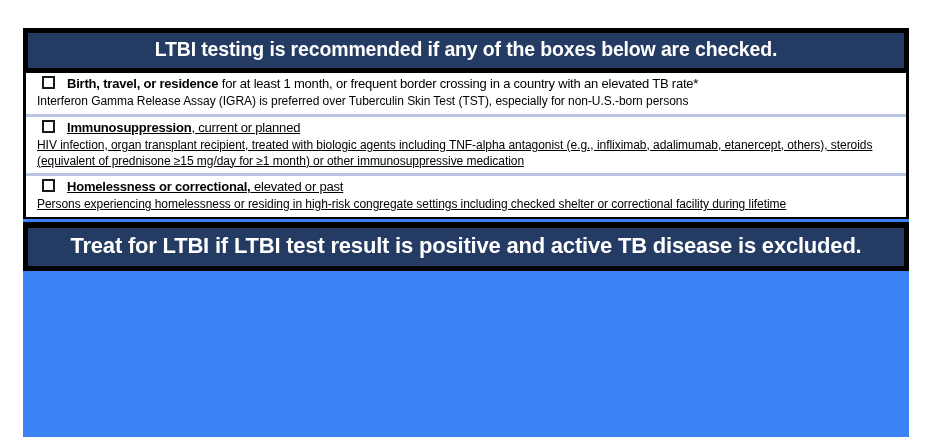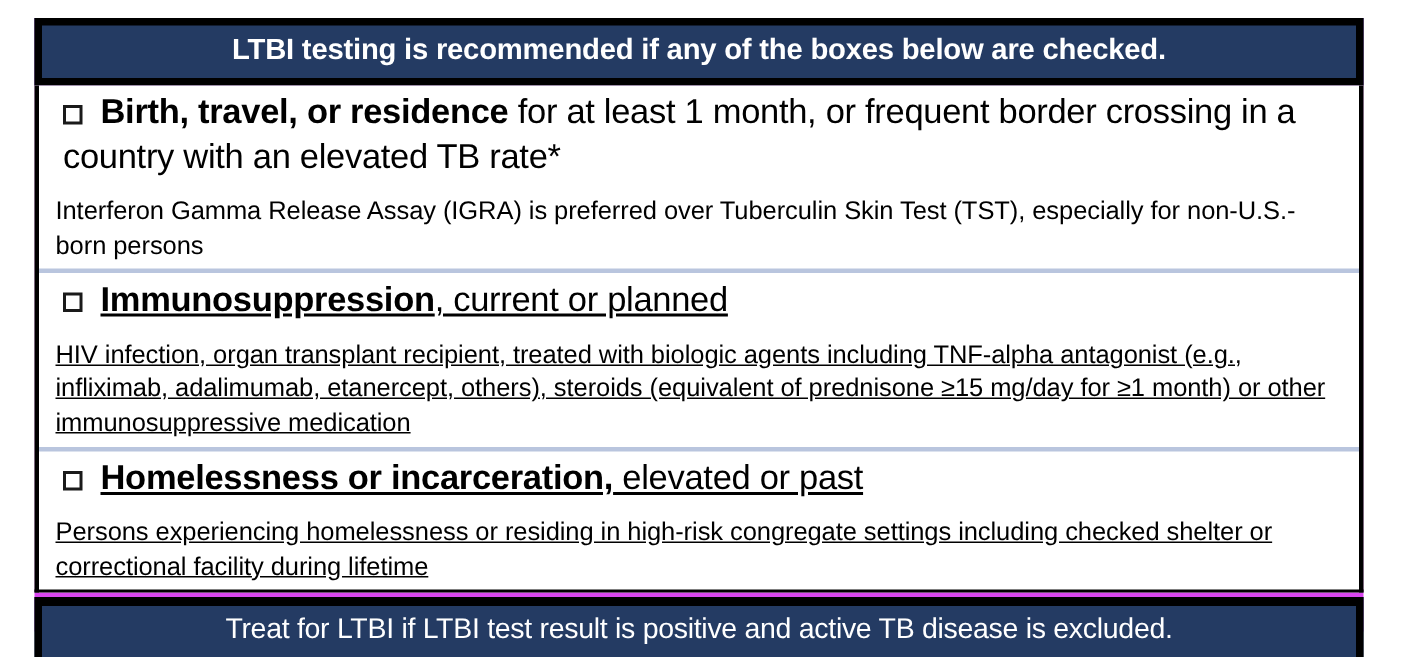--- a/index.html
+++ b/index.html
@@ -10,25 +10,25 @@
   body {
     width: 936px;
     height: 438px;
     font-family: "Liberation Sans", sans-serif;
     -webkit-font-smoothing: antialiased;
   }
 
   .card {
     position: absolute;
     left: 23px;
-    top: 12px;
+    top: 28px;
     width: 886px;
     height: 409px;
     box-sizing: border-box;
-    background: #d946ef;
+    background: #3b82f6;
   }
 
   
   .banner {
     box-sizing: border-box;
     background: #243b63;
     border: 5px solid #000000;
     color: #ffffff;
     text-align: center;
     padding: 4px 8px 6px 8px;
@@ -60,21 +60,21 @@
     box-sizing: border-box;
     padding: 3px 10px 4px 10px;
   }
   .row + .row {
     border-top: 3px solid #b9c5de;
     text-decoration: underline;
   }
 
   .crit-line {
     display: block;
-    font-size: 23px;
+    font-size: 13px;
     line-height: 1.28;
     color: #000000;
     letter-spacing: -0.2px;
     padding-left: 6px;
     text-indent: 0;
   }
   .checkbox {
     display: inline-block;
     width: 13px;
     height: 13px;
@@ -86,42 +86,42 @@
   }
   .crit-strong {
     font-weight: bold;
   }
   .crit-rest {
     font-weight: normal;
   }
 
   .detail {
     display: block;
-    font-size: 17px;
+    font-size: 12px;
     line-height: 1.33;
     color: #000000;
     letter-spacing: -0.05px;
-    margin-top: 11px;
+    margin-top: 1px;
     padding-left: 1px;
   }
 
   
   .footer {
     box-sizing: border-box;
     background: #243b63;
     border: 5px solid #000000;
     border-top: 6px solid #000000;
     color: #ffffff;
     text-align: center;
     padding: 4px 8px 5px 8px;
     margin-top: 3px;
   }
   .footer-text {
-    font-size: 19px;
-    font-weight: normal;
+    font-size: 22px;
+    font-weight: bold;
     line-height: 1.3;
     letter-spacing: -0.2px;
   }
 </style>
 </head>
 <body>
 
 <div class="card">
 
   <div class="banner">
@@ -135,21 +135,21 @@
       <span class="detail">Interferon Gamma Release Assay (IGRA) is preferred over Tuberculin Skin Test (TST), especially for non-U.S.-born persons</span>
     </div>
 
     <div class="row">
       <span class="crit-line"><span class="checkbox"></span><span class="crit-strong">Immunosuppression</span><span class="crit-rest">, current or planned</span></span>
       <span class="detail">HIV infection, organ transplant recipient, treated with biologic agents including TNF-alpha antagonist (e.g., infliximab, adalimumab, etanercept, others), steroids (equivalent of prednisone ≥15 mg/day for ≥1 month) or other immunosuppressive medication</span>
     </div>
 
 
     <div class="row">
-      <span class="crit-line"><span class="checkbox"></span><span class="crit-strong">Homelessness or incarceration,</span><span class="crit-rest"> elevated or past</span></span>
+      <span class="crit-line"><span class="checkbox"></span><span class="crit-strong">Homelessness or correctional,</span><span class="crit-rest"> elevated or past</span></span>
       <span class="detail">Persons experiencing homelessness or residing in high-risk congregate settings including checked shelter or correctional facility during lifetime</span>
     </div>
 
   </div>
 
   <div class="footer">
     <div class="footer-text">Treat for LTBI if LTBI test result is positive and active TB disease is excluded.</div>
   </div>
 
 </div>

